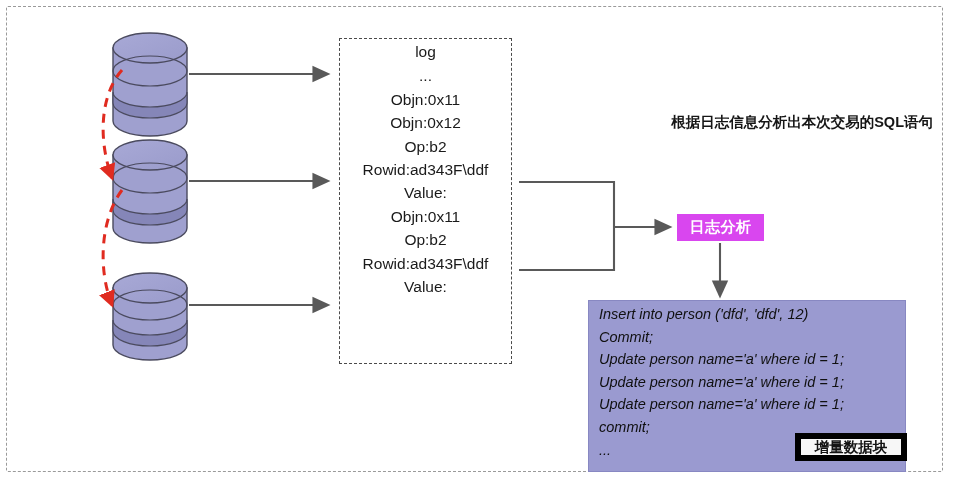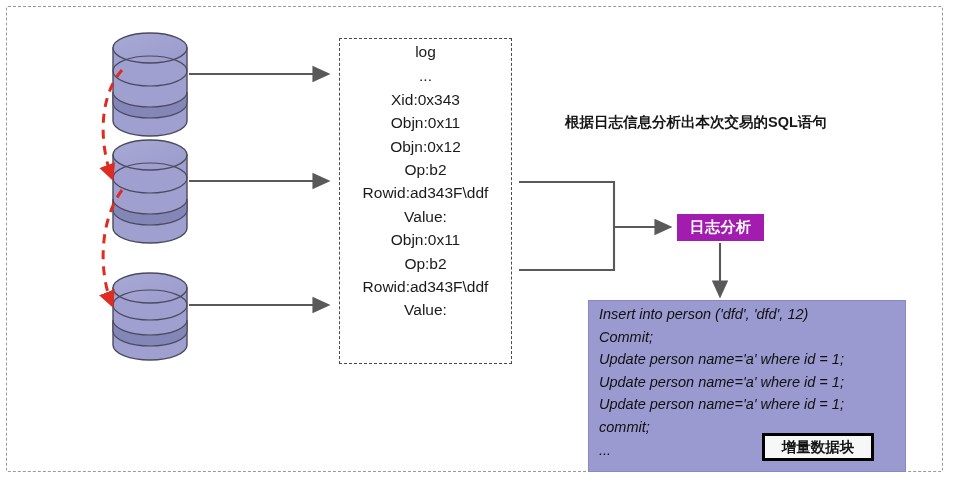--- a/index.html
+++ b/index.html
@@ -65,30 +65,30 @@
     position: absolute;
     left: 553px;
     top: 112px;
     width: 380px;
     color: #161616;
     font-size: 14.5px;
     line-height: 21px;
     font-weight: bold;
     white-space: nowrap;
   }
-  .caption .l1 { padding-left: 12px; }
+  .caption .l1 { padding-left: 12px; text-align: right; }
 
   
   .badge {
     position: absolute;
     left: 677px;
     top: 214px;
     width: 87px;
     height: 27px;
-    background: #a21caf;
+    background: #d946ef;
     color: #ffffff;
     font-size: 15px;
     font-weight: bold;
     display: flex;
     align-items: center;
     justify-content: center;
     letter-spacing: 0.5px;
   }
 
   
@@ -109,26 +109,26 @@
     width: 310px;
     color: #101010;
     font-size: 14.5px;
     line-height: 22.6px;
   }
   .sql-lines .sl { white-space: nowrap; font-style: italic; }
 
   
   .inc-box {
     position: absolute;
-    left: 762px;
+    left: 795px;
     top: 433px;
     width: 112px;
     height: 28px;
     background: #f7f7f7;
-    border: 3px solid #000000;
+    border: 6px solid #000000;
     box-sizing: border-box;
     display: flex;
     align-items: center;
     justify-content: center;
     font-size: 14.5px;
     font-weight: bold;
     color: #141414;
   }
 </style>
 </head>
@@ -186,21 +186,20 @@
       <line x1="614" y1="227" x2="670" y2="227" stroke="#595959" stroke-width="2.1" marker-end="url(#grayArrow)"></line>
     </g>
 
     <line x1="720" y1="243" x2="720" y2="296" stroke="#595959" stroke-width="2.1" marker-end="url(#grayArrow)"></line>
   </svg>
 
   <div class="log-box"></div>
   <div class="log-lines">
     <div class="ln title">log</div>
     <div class="ln">...</div>
-    <div class="ln">Xid:0x343</div>
     <div class="ln">Objn:0x11</div>
     <div class="ln">Objn:0x12</div>
     <div class="ln">Op:b2</div>
     <div class="ln">Rowid:ad343F\ddf</div>
     <div class="ln">Value:</div>
     <div class="ln">Objn:0x11</div>
     <div class="ln">Op:b2</div>
     <div class="ln">Rowid:ad343F\ddf</div>
     <div class="ln">Value:</div>
   </div>

